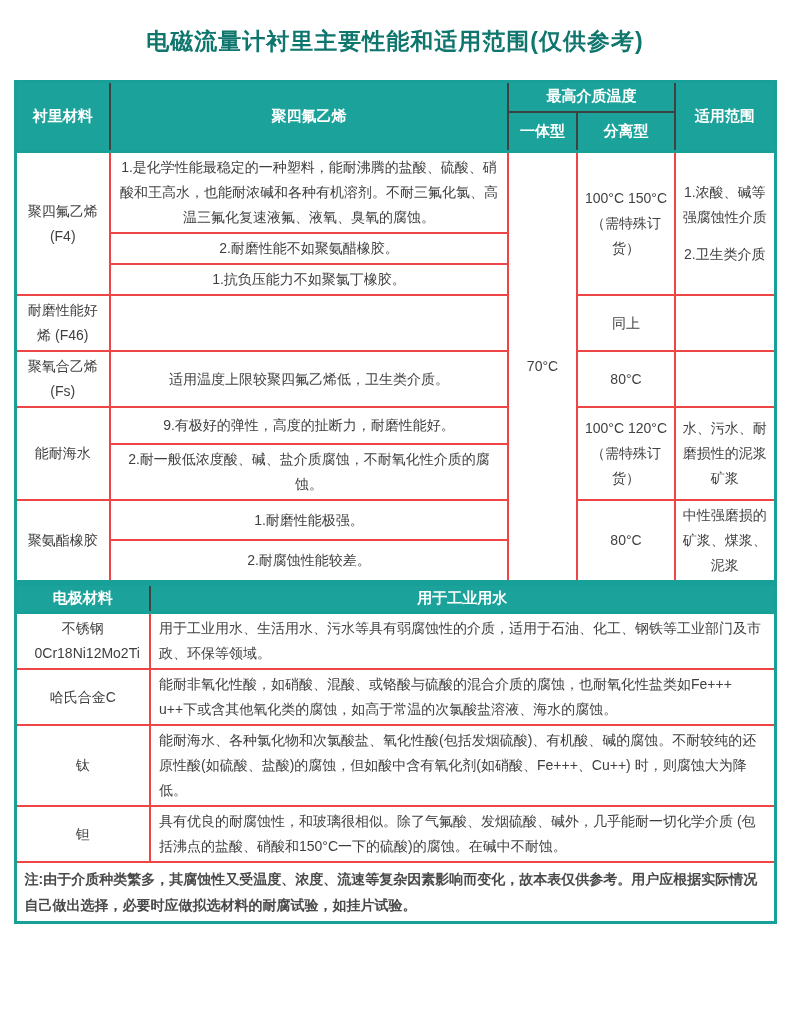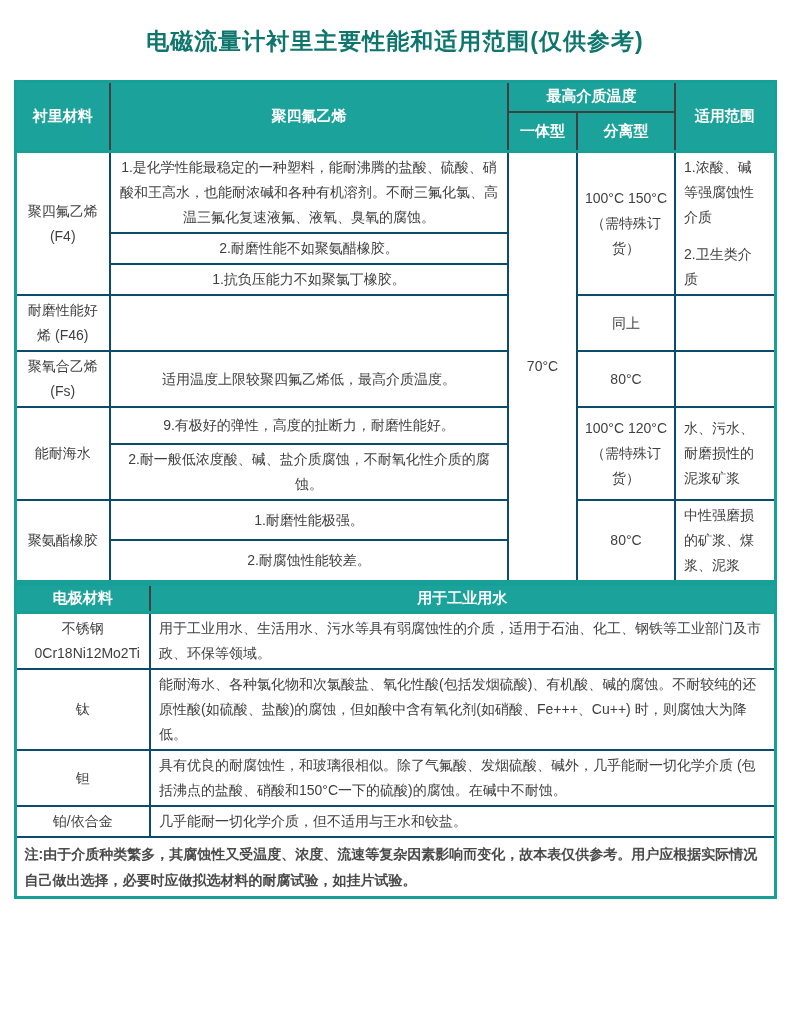--- a/index.html
+++ b/index.html
@@ -30,32 +30,32 @@
   table.spec th {
     background:#1ba29a;
     color:#ffffff;
     border:2px solid #404040;
     font-size:15px;
     font-weight:bold;
     padding:3px 2px;
     text-align:center;
   }
   table.spec td {
-    border:2px solid #0c4a6e;
+    border:2px solid #ef4444;
     font-size:14px;
     padding:2px 8px;
     vertical-align:middle;
     line-height:25px;
     overflow:hidden;
   }
   tr.first-body td { border-top:3px solid #17a098; }
 
   .t1 td.mat, .t1 td.temp { text-align:center; padding:2px 3px; }
   .t1 td.perf { text-align:center;margin-left:22px; }
-  .t1 td.range { text-align:left; padding:2px 8px; }
+  .t1 td.range { text-align:center; padding:2px 1px; }
   .range .range-item-2 { margin-top:12px; }
 
   .t2 { margin-top:62px; }
   .t2 th { font-size:14px; padding:3px 2px;margin-top:19px; }
   .t2 td { line-height:26px; padding:1px 8px; }
   .t2 td.mat { text-align:center; padding:1px 18px; }
   .t2 td.note-cell {
     font-weight:bold;
     color:#4a4a4a;
     line-height:26px;
@@ -122,21 +122,21 @@
         <td class="perf"></td>
         <td class="temp">同上</td>
         <td class="range"></td>
       </tr>
 
       <tr style="height:48px">
         <td class="mat">
           <div>聚氧合乙烯</div>
           <div>(Fs)</div>
         </td>
-        <td class="perf">适用温度上限较聚四氟乙烯低，最高介质温度。</td>
+        <td class="perf">适用温度上限较聚四氟乙烯低，卫生类介质。</td>
         <td class="temp">80°C</td>
         <td class="range"></td>
       </tr>
 
       <tr style="height:37px">
         <td class="mat" rowspan="2">能耐海水</td>
         <td class="perf">9.有极好的弹性，高度的扯断力，耐磨性能好。</td>
         <td class="temp" rowspan="2">
           <div>100°C 120°C</div>
           <div>（需特殊订货）</div>
@@ -171,31 +171,31 @@
       </tr>
     </thead>
     <tbody>
       <tr class="first-body" style="height:54px">
         <td class="mat">
           <div>不锈钢</div>
           <div>0Cr18Ni12Mo2Ti</div>
         </td>
         <td>用于工业用水、生活用水、污水等具有弱腐蚀性的介质，适用于石油、化工、钢铁等工业部门及市政、环保等领域。</td>
       </tr>
+      <tr style="height:53px">
+        <td class="mat">哈氏合金C</td>
+        <td>能耐非氧化性酸，如硝酸、混酸、或铬酸与硫酸的混合介质的腐蚀，也耐氧化性盐类如Fe+++ u++下或含其他氧化类的腐蚀，如高于常温的次氯酸盐溶液、海水的腐蚀。</td>
+      </tr>
       <tr style="height:75px">
         <td class="mat">钛</td>
         <td>能耐海水、各种氯化物和次氯酸盐、氧化性酸(包括发烟硫酸)、有机酸、碱的腐蚀。不耐较纯的还原性酸(如硫酸、盐酸)的腐蚀，但如酸中含有氧化剂(如硝酸、Fe+++、Cu++) 时，则腐蚀大为降低。</td>
       </tr>
       <tr style="height:56px">
         <td class="mat">钽</td>
         <td>具有优良的耐腐蚀性，和玻璃很相似。除了气氟酸、发烟硫酸、碱外，几乎能耐一切化学介质 (包括沸点的盐酸、硝酸和150°C一下的硫酸)的腐蚀。在碱中不耐蚀。</td>
       </tr>
-      <tr style="height:27px">
-        <td class="mat">铂/依合金</td>
-        <td>几乎能耐一切化学介质，但不适用与王水和铰盐。</td>
-      </tr>
       <tr style="height:50px">
         <td class="note-cell" colspan="2">注:由于介质种类繁多，其腐蚀性又受温度、浓度、流速等复杂因素影响而变化，故本表仅供参考。用户应根据实际情况自己做出选择，必要时应做拟选材料的耐腐试验，如挂片试验。</td>
       </tr>
     </tbody>
   </table>
 
 </div>
 
 </body></html>

